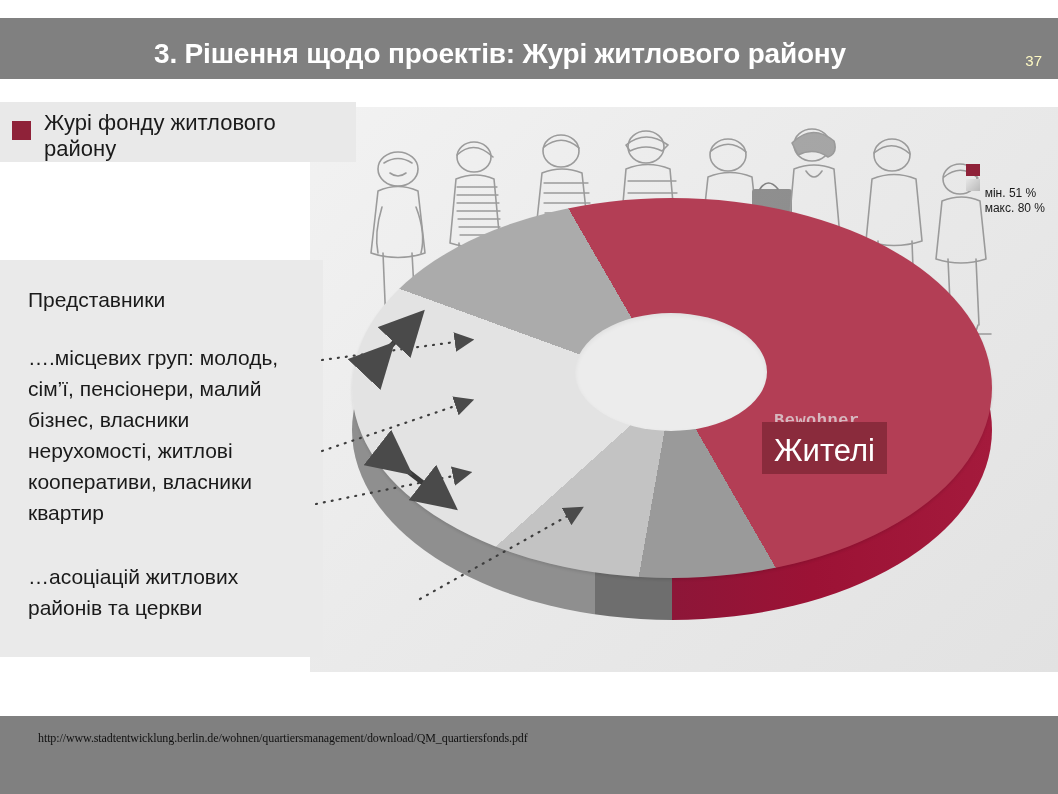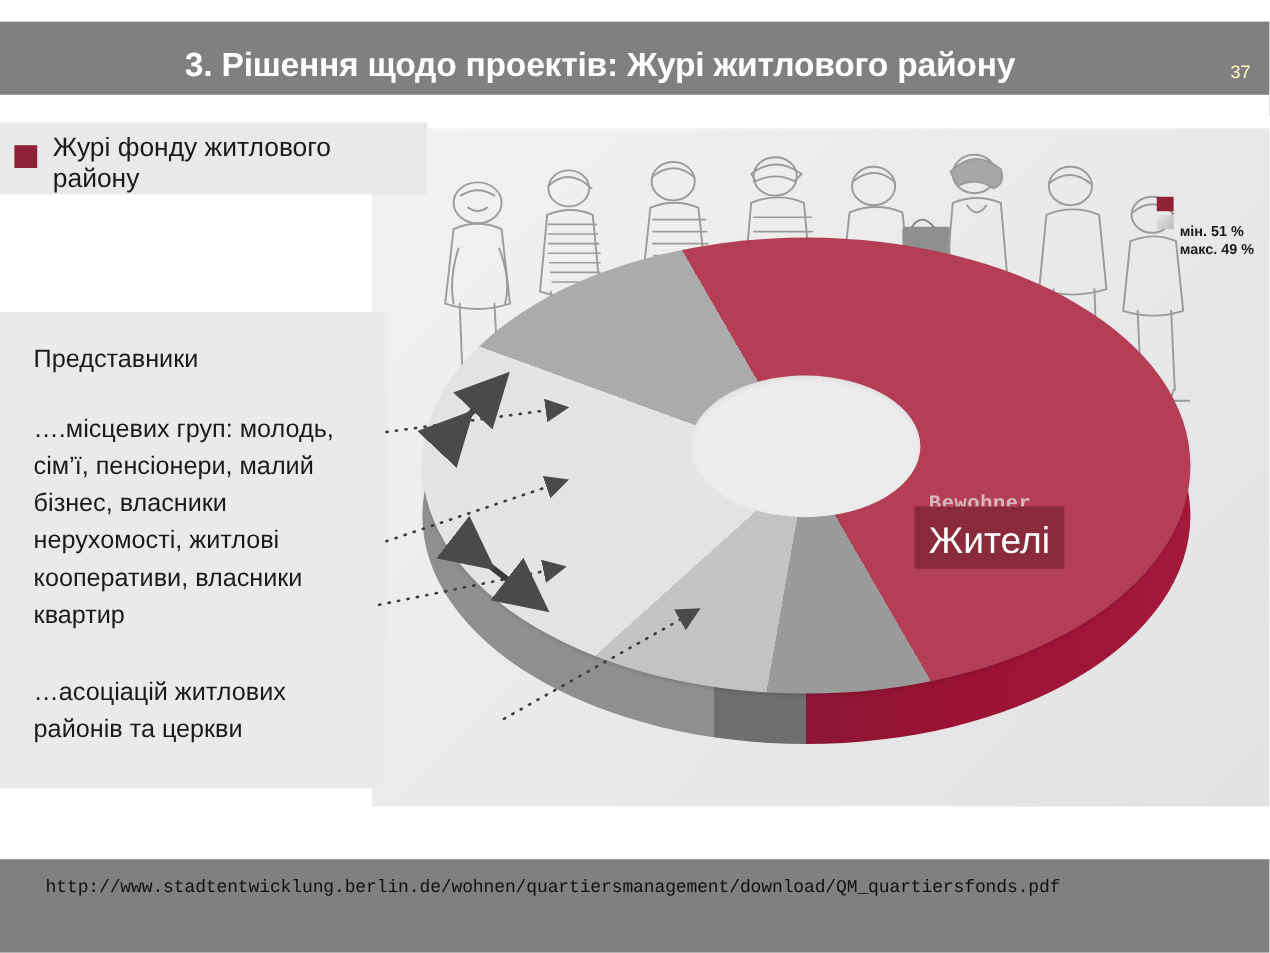--- a/index.html
+++ b/index.html
@@ -170,21 +170,21 @@
     height: 15px;
   }
   .legend-swatch {
     width: 14px; height: 12px;
     flex: none;
   }
   .legend-swatch.min  { background: #8f2239; }
   .legend-swatch.max  { background: linear-gradient(135deg,#e6e6e6,#b9b9b9); }
   .legend-text {
     font-size: 12px;
-    font-weight: bold;
+    font-weight: normal;
     color: #1a1a1a;
     white-space: nowrap;
     margin-top: 48px;
   }
 
   
   #bullet-block {
     position: absolute;
     left: 0px;
     top: 23px;
@@ -245,23 +245,23 @@
     left: 0;
     top: 716px;
     width: 1058px;
     height: 78px;
     background: #808080;
   }
   #footer-url {
     position: absolute;
     left: 38px;
     top: 731px;
-    font-size: 15px;
+    font-size: 12px;
     color: #111111;
-    font-family: Liberation Mono, monospace;
+    font-family: Liberation Serif, serif;
     letter-spacing: -0.1px;
   }
 </style>
 </head>
 <body>
 
 <div id="slide">
 
   <div id="header-bar">
     <div id="slide-title">3. Рішення щодо проектів: Журі житлового району</div>
@@ -348,21 +348,21 @@
         </div>
       </div>
 
       <div id="chart-legend">
         <div class="legend-row">
           <span class="legend-swatch min"></span>
           <span class="legend-text">мін. 51 %</span>
         </div>
         <div class="legend-row">
           <span class="legend-swatch max"></span>
-          <span class="legend-text">макс. 49 %</span>
+          <span class="legend-text">макс. 80 %</span>
         </div>
       </div>
     </div>
 
     <div id="bullet-block">
       <span id="bullet-square"></span>
       <div id="bullet-text">Журі фонду житлового району</div>
     </div>
 
     <div id="rep-block">

